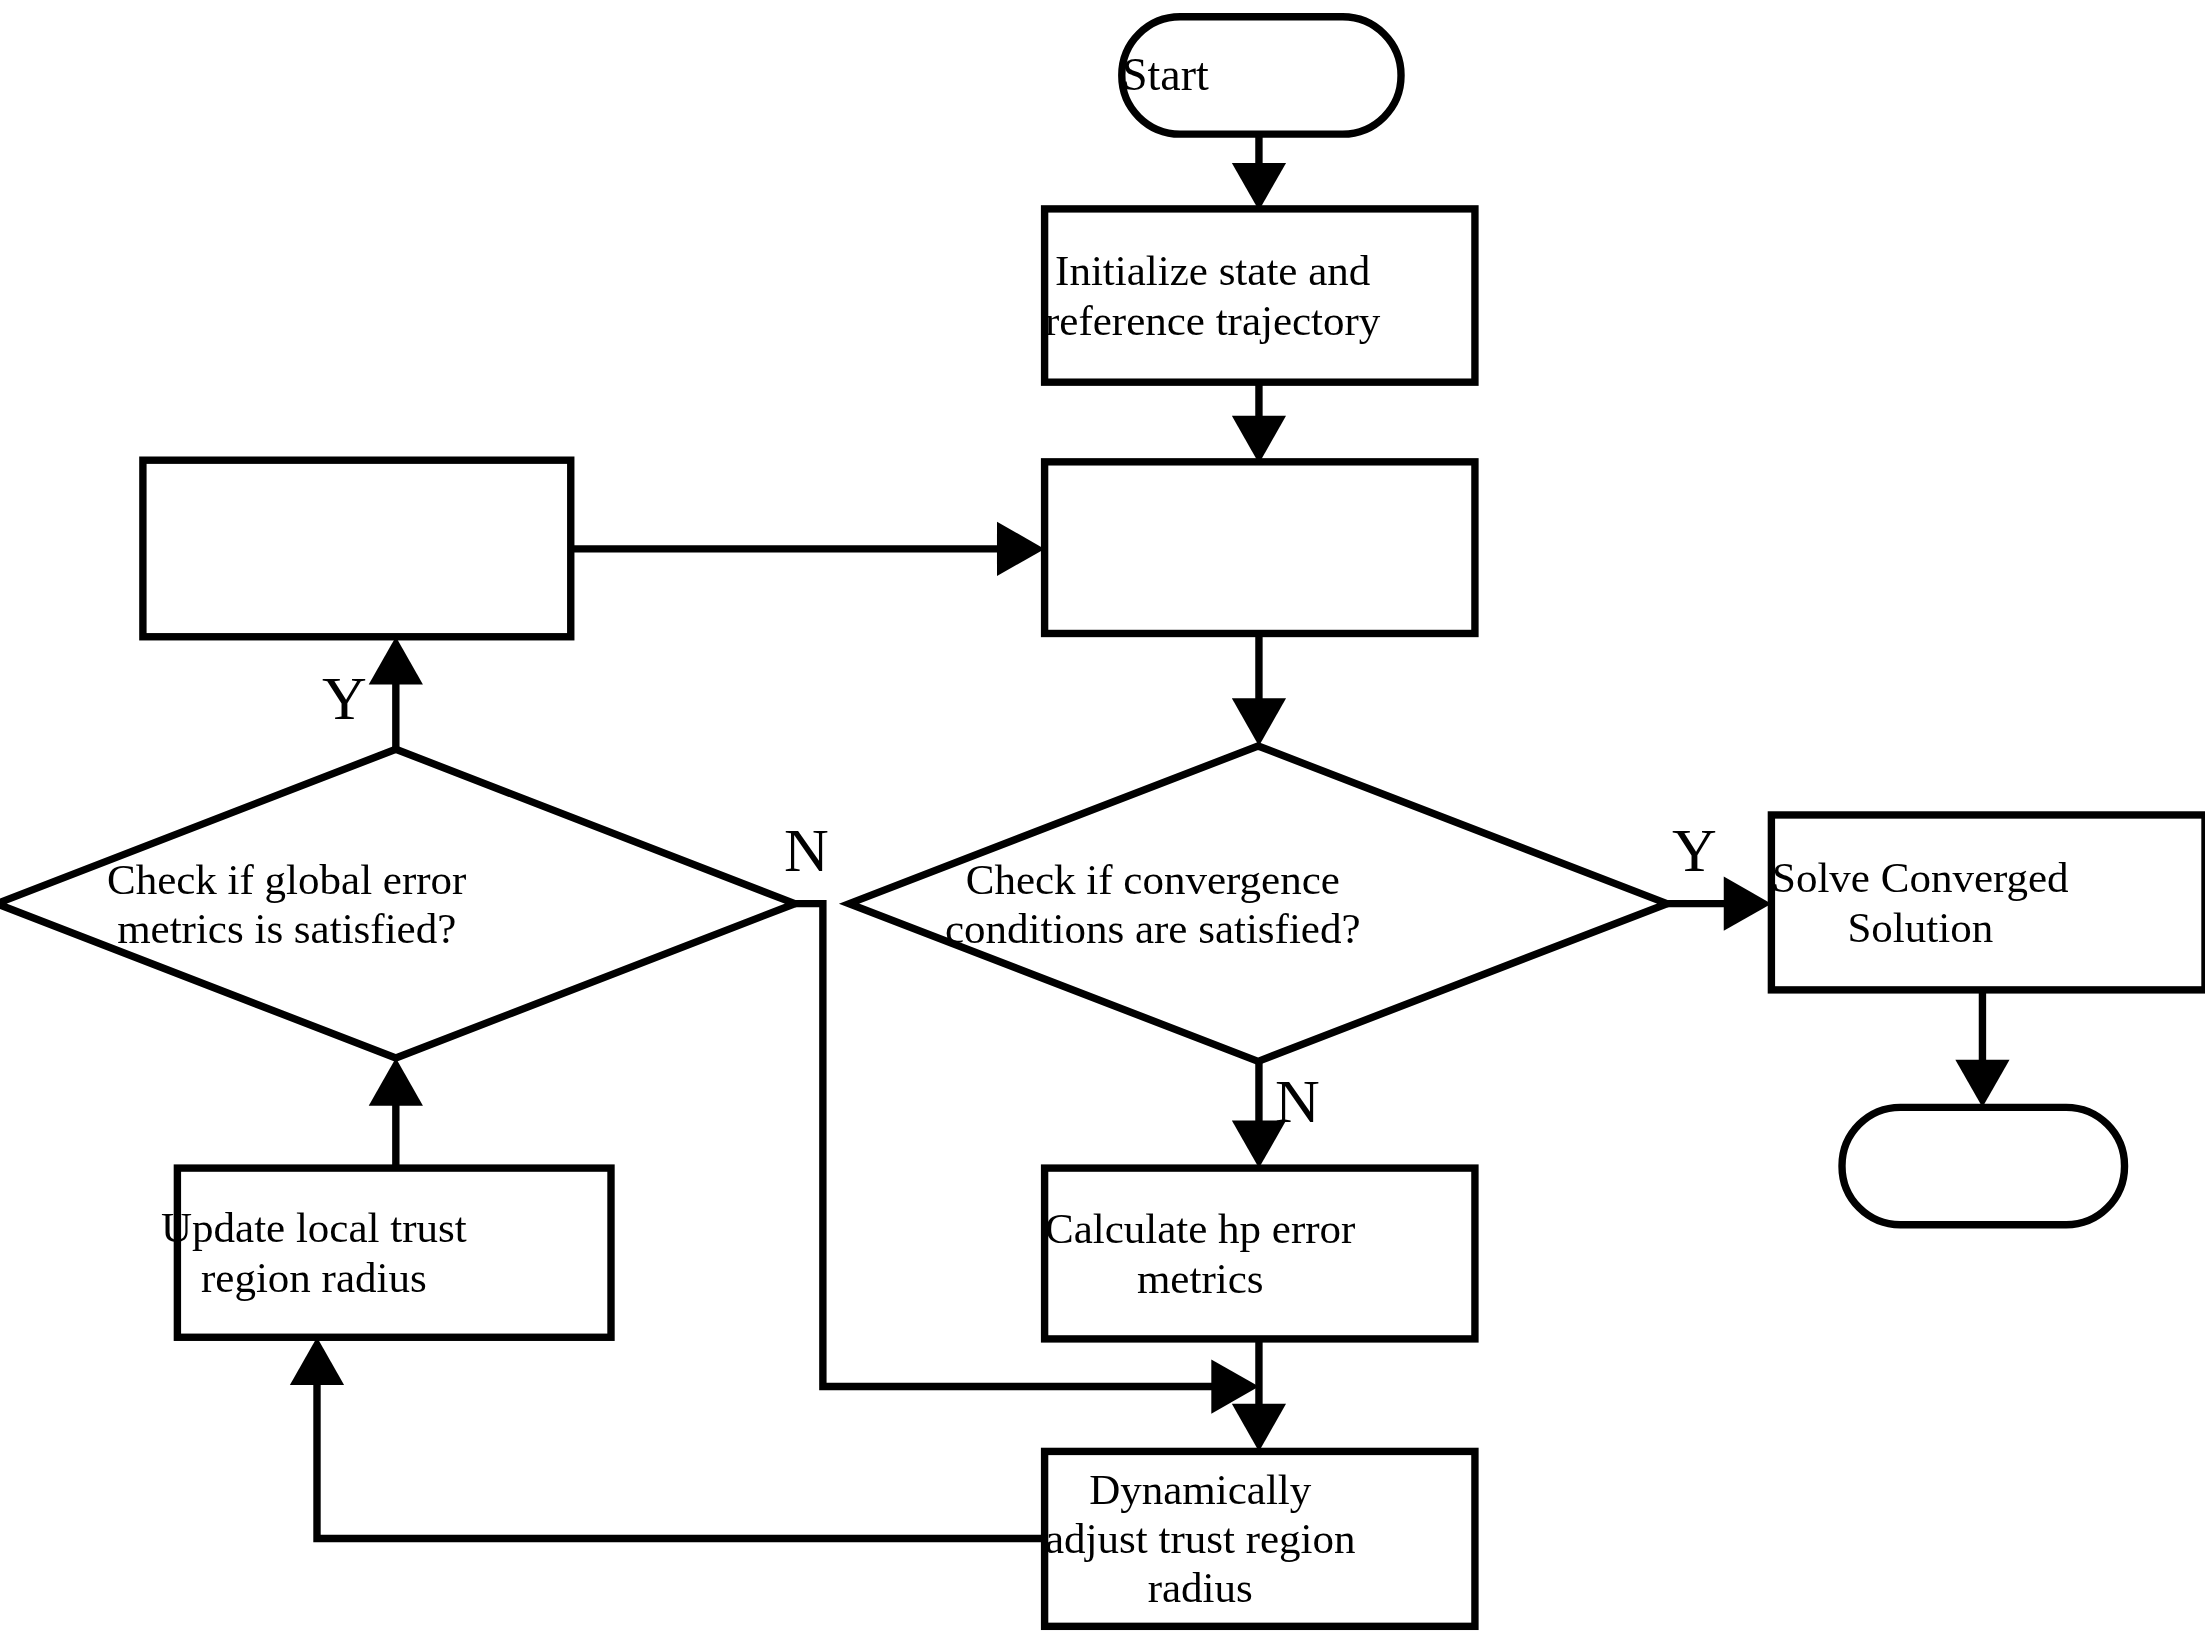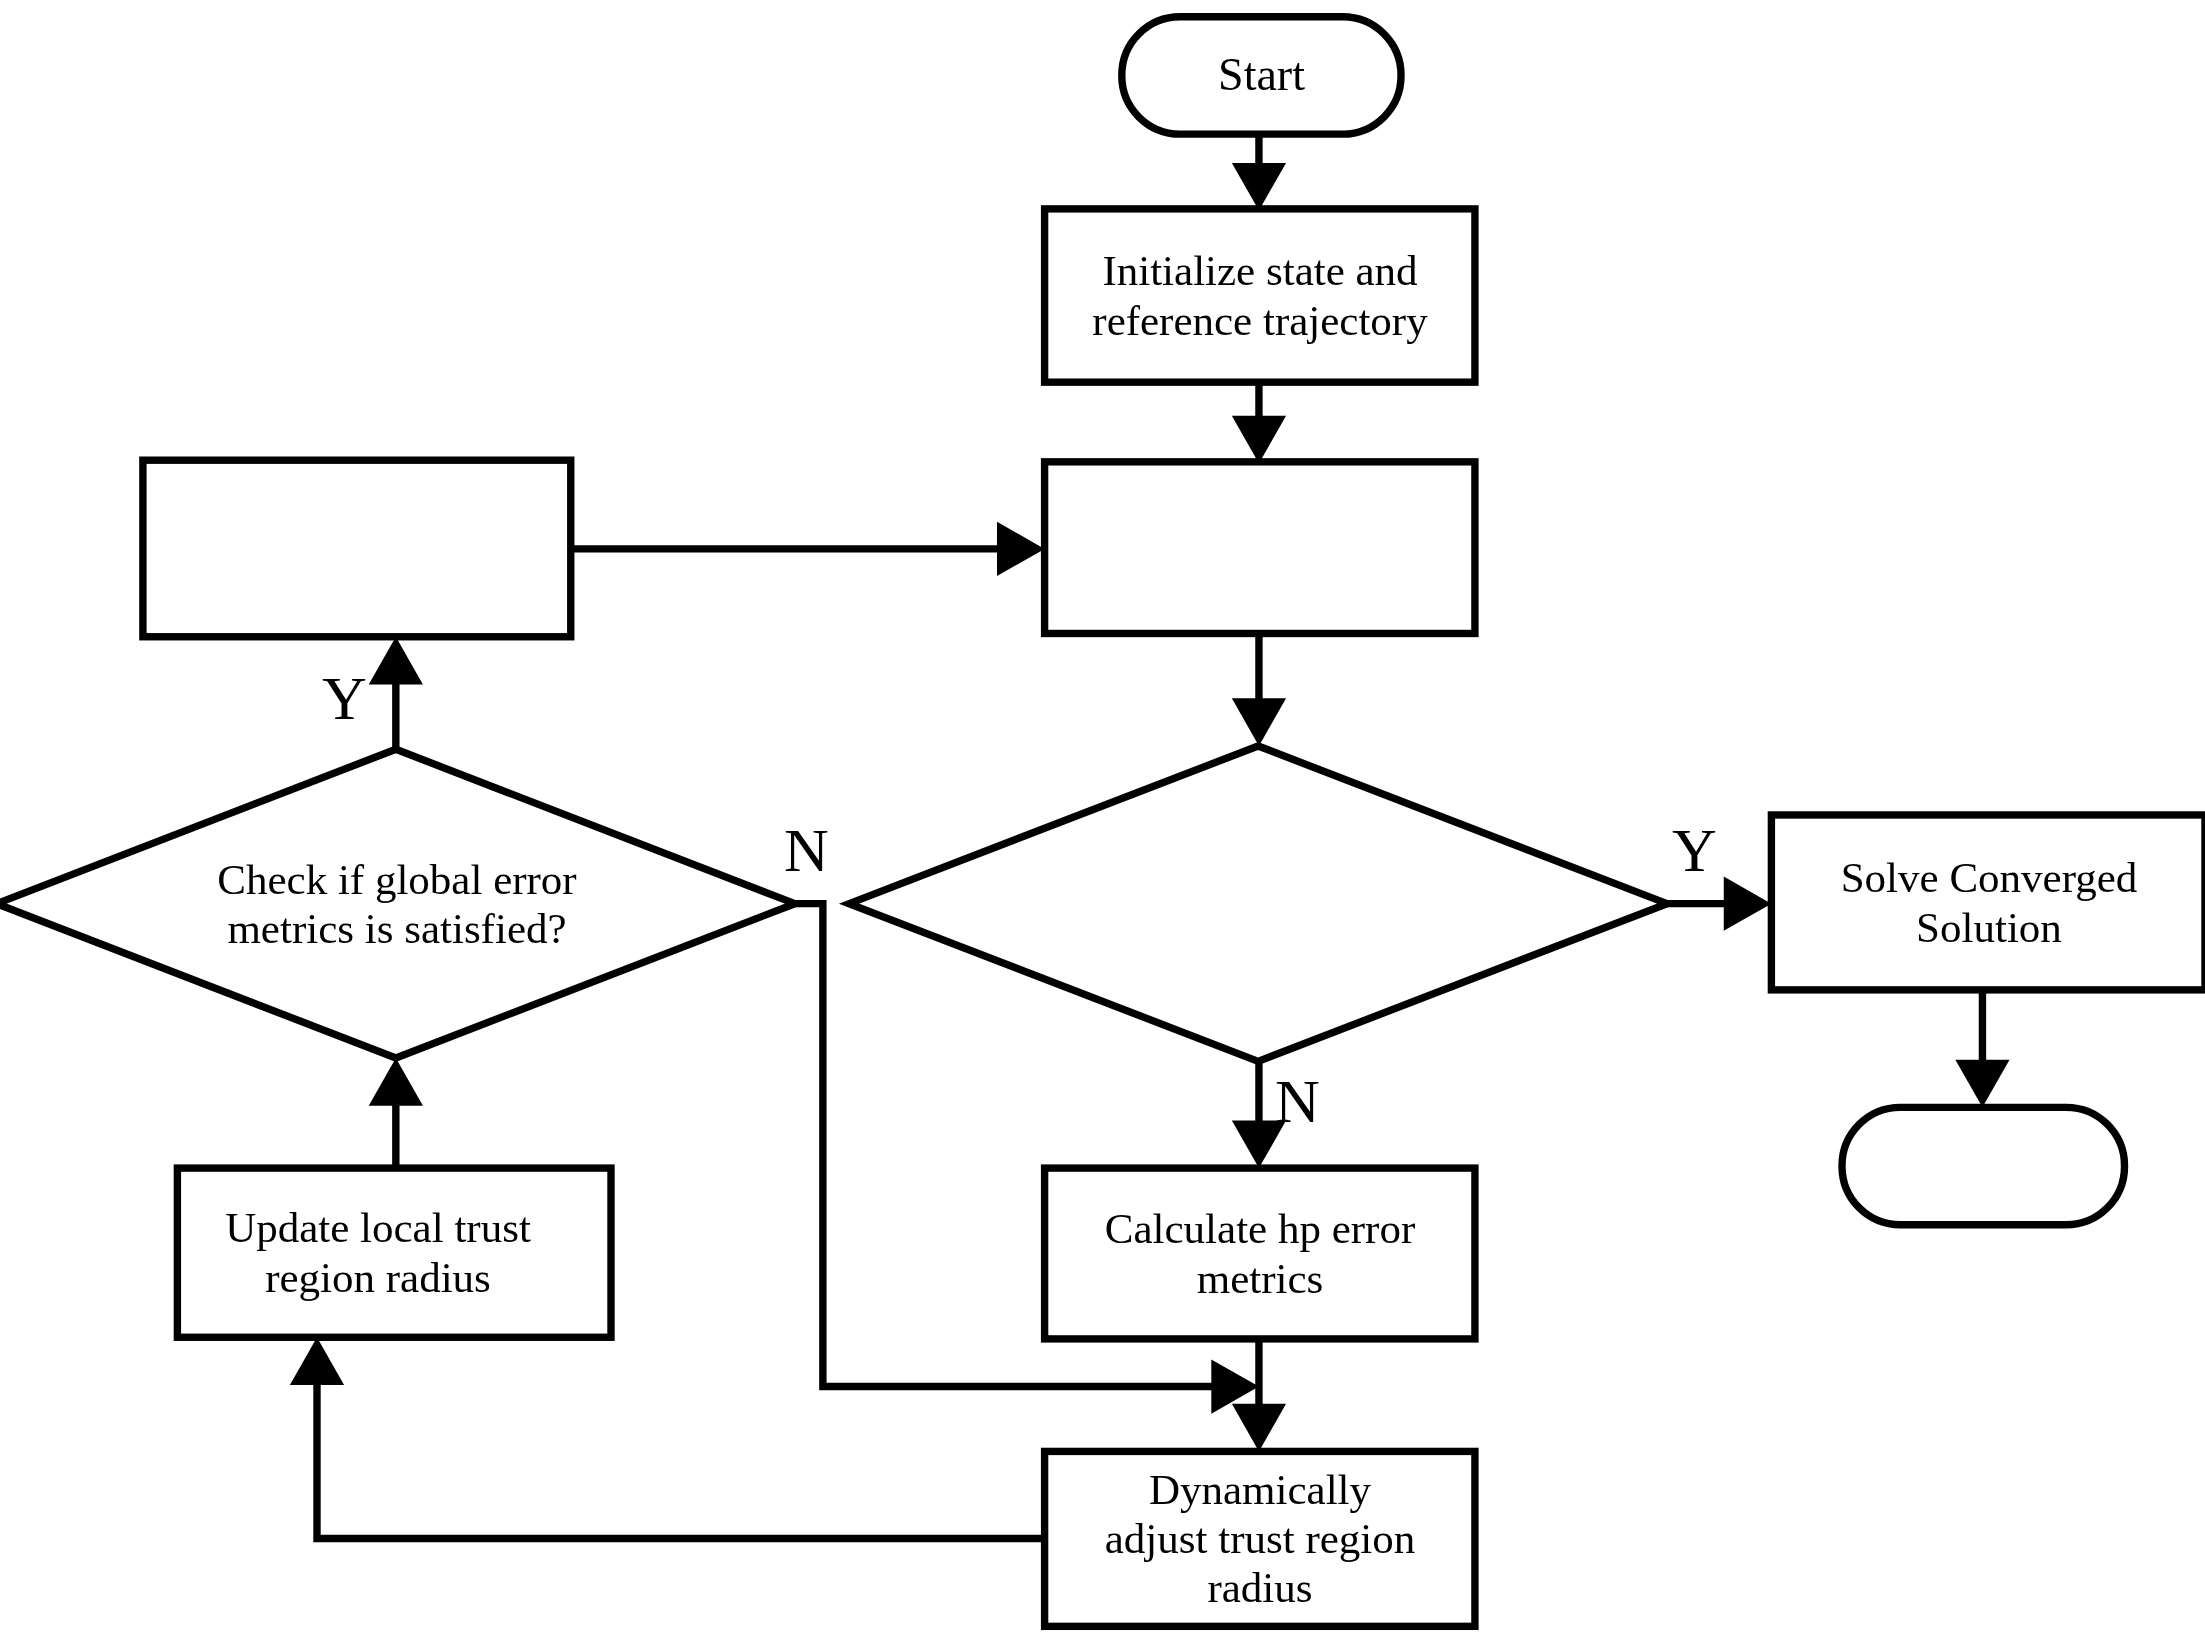--- a/index.html
+++ b/index.html
@@ -35,21 +35,21 @@
     stroke-linejoin: miter;
   }
   .arrowhead {
     fill: #000000;
     stroke: none;
   }
   .node-label {
     position: absolute;
     display: flex;
     align-items: center;
-    justify-content: center;
+    justify-content: flex-start;
     text-align: center;
     color: #000000;
     font-family: "Liberation Serif", "DejaVu Serif", serif;
     font-size: 43px;
     line-height: 1.14;
     letter-spacing: 0px;
     pointer-events: none;
   }
   .node-label .txt { white-space: pre-line; }
   .node-label b { font-weight: bold; }
@@ -137,20 +137,24 @@
 reference trajectory</span>
   </div>
 
 
 
   <div class="node-label" style="left:107px; top:826px; width:580px; height:156px;">
     <span class="txt">Check if global error
 metrics is satisfied?</span>
   </div>
 
+  <div class="node-label" style="left:945px; top:826px; width:629px; height:156px;">
+    <span class="txt">Check if convergence
+conditions are satisfied?</span>
+  </div>
 
   <div class="node-label" style="left:1772px; top:815px; width:434px; height:175px;">
     <span class="txt">Solve Converged
 Solution</span>
   </div>
 
 
   <div class="node-label" style="left:161px; top:1168px; width:434px; height:169px;">
     <span class="txt">Update local trust
 region radius</span>

